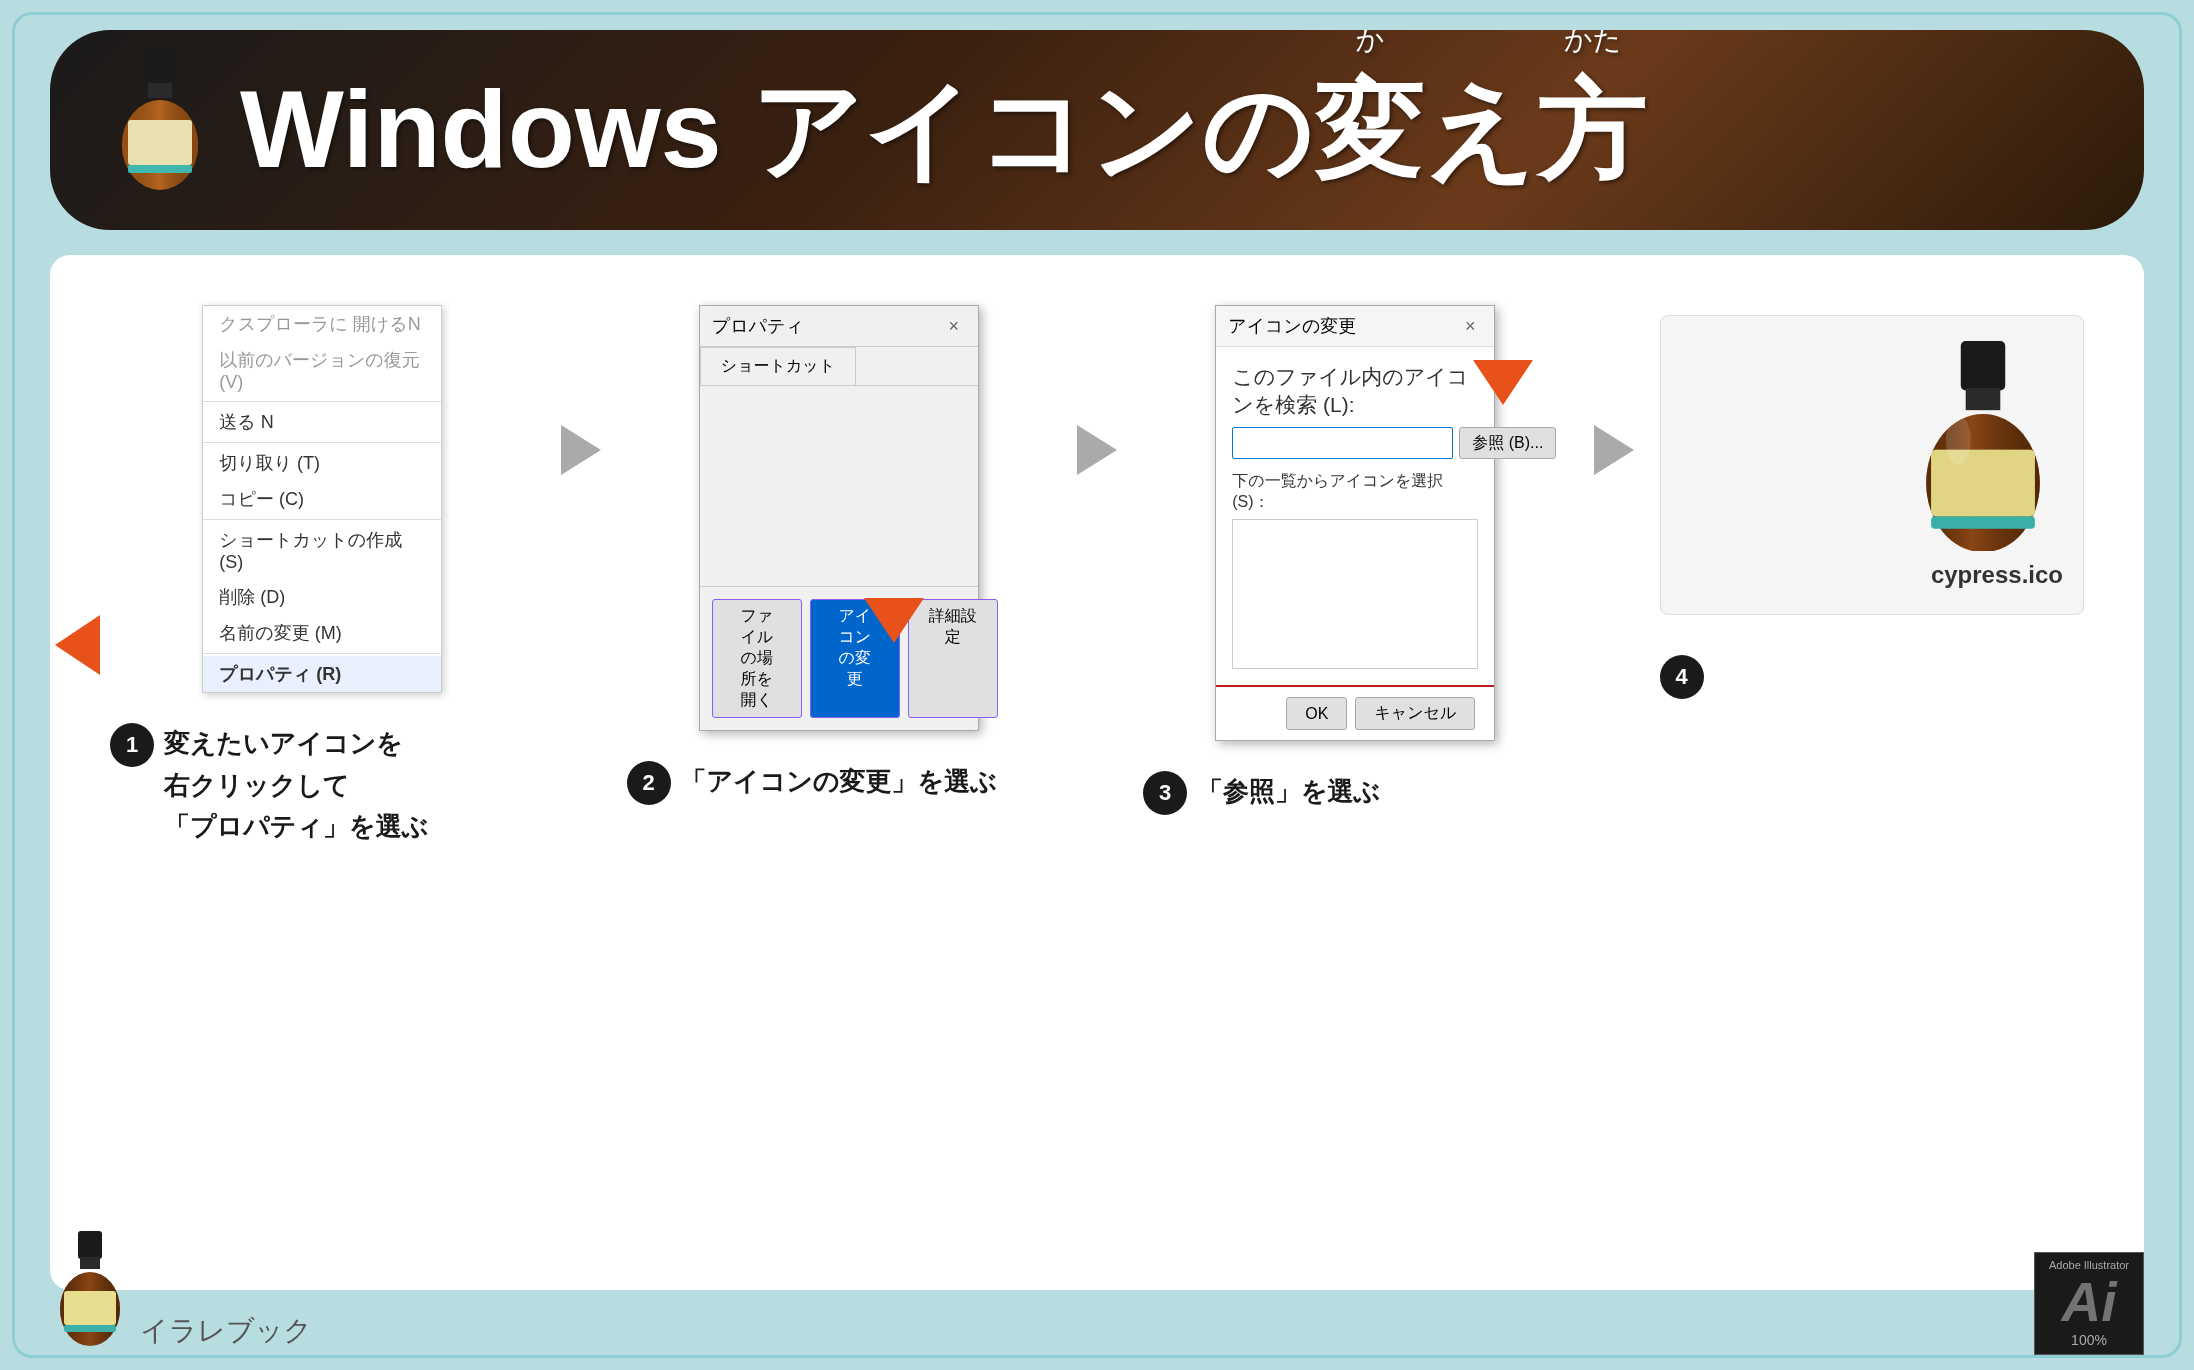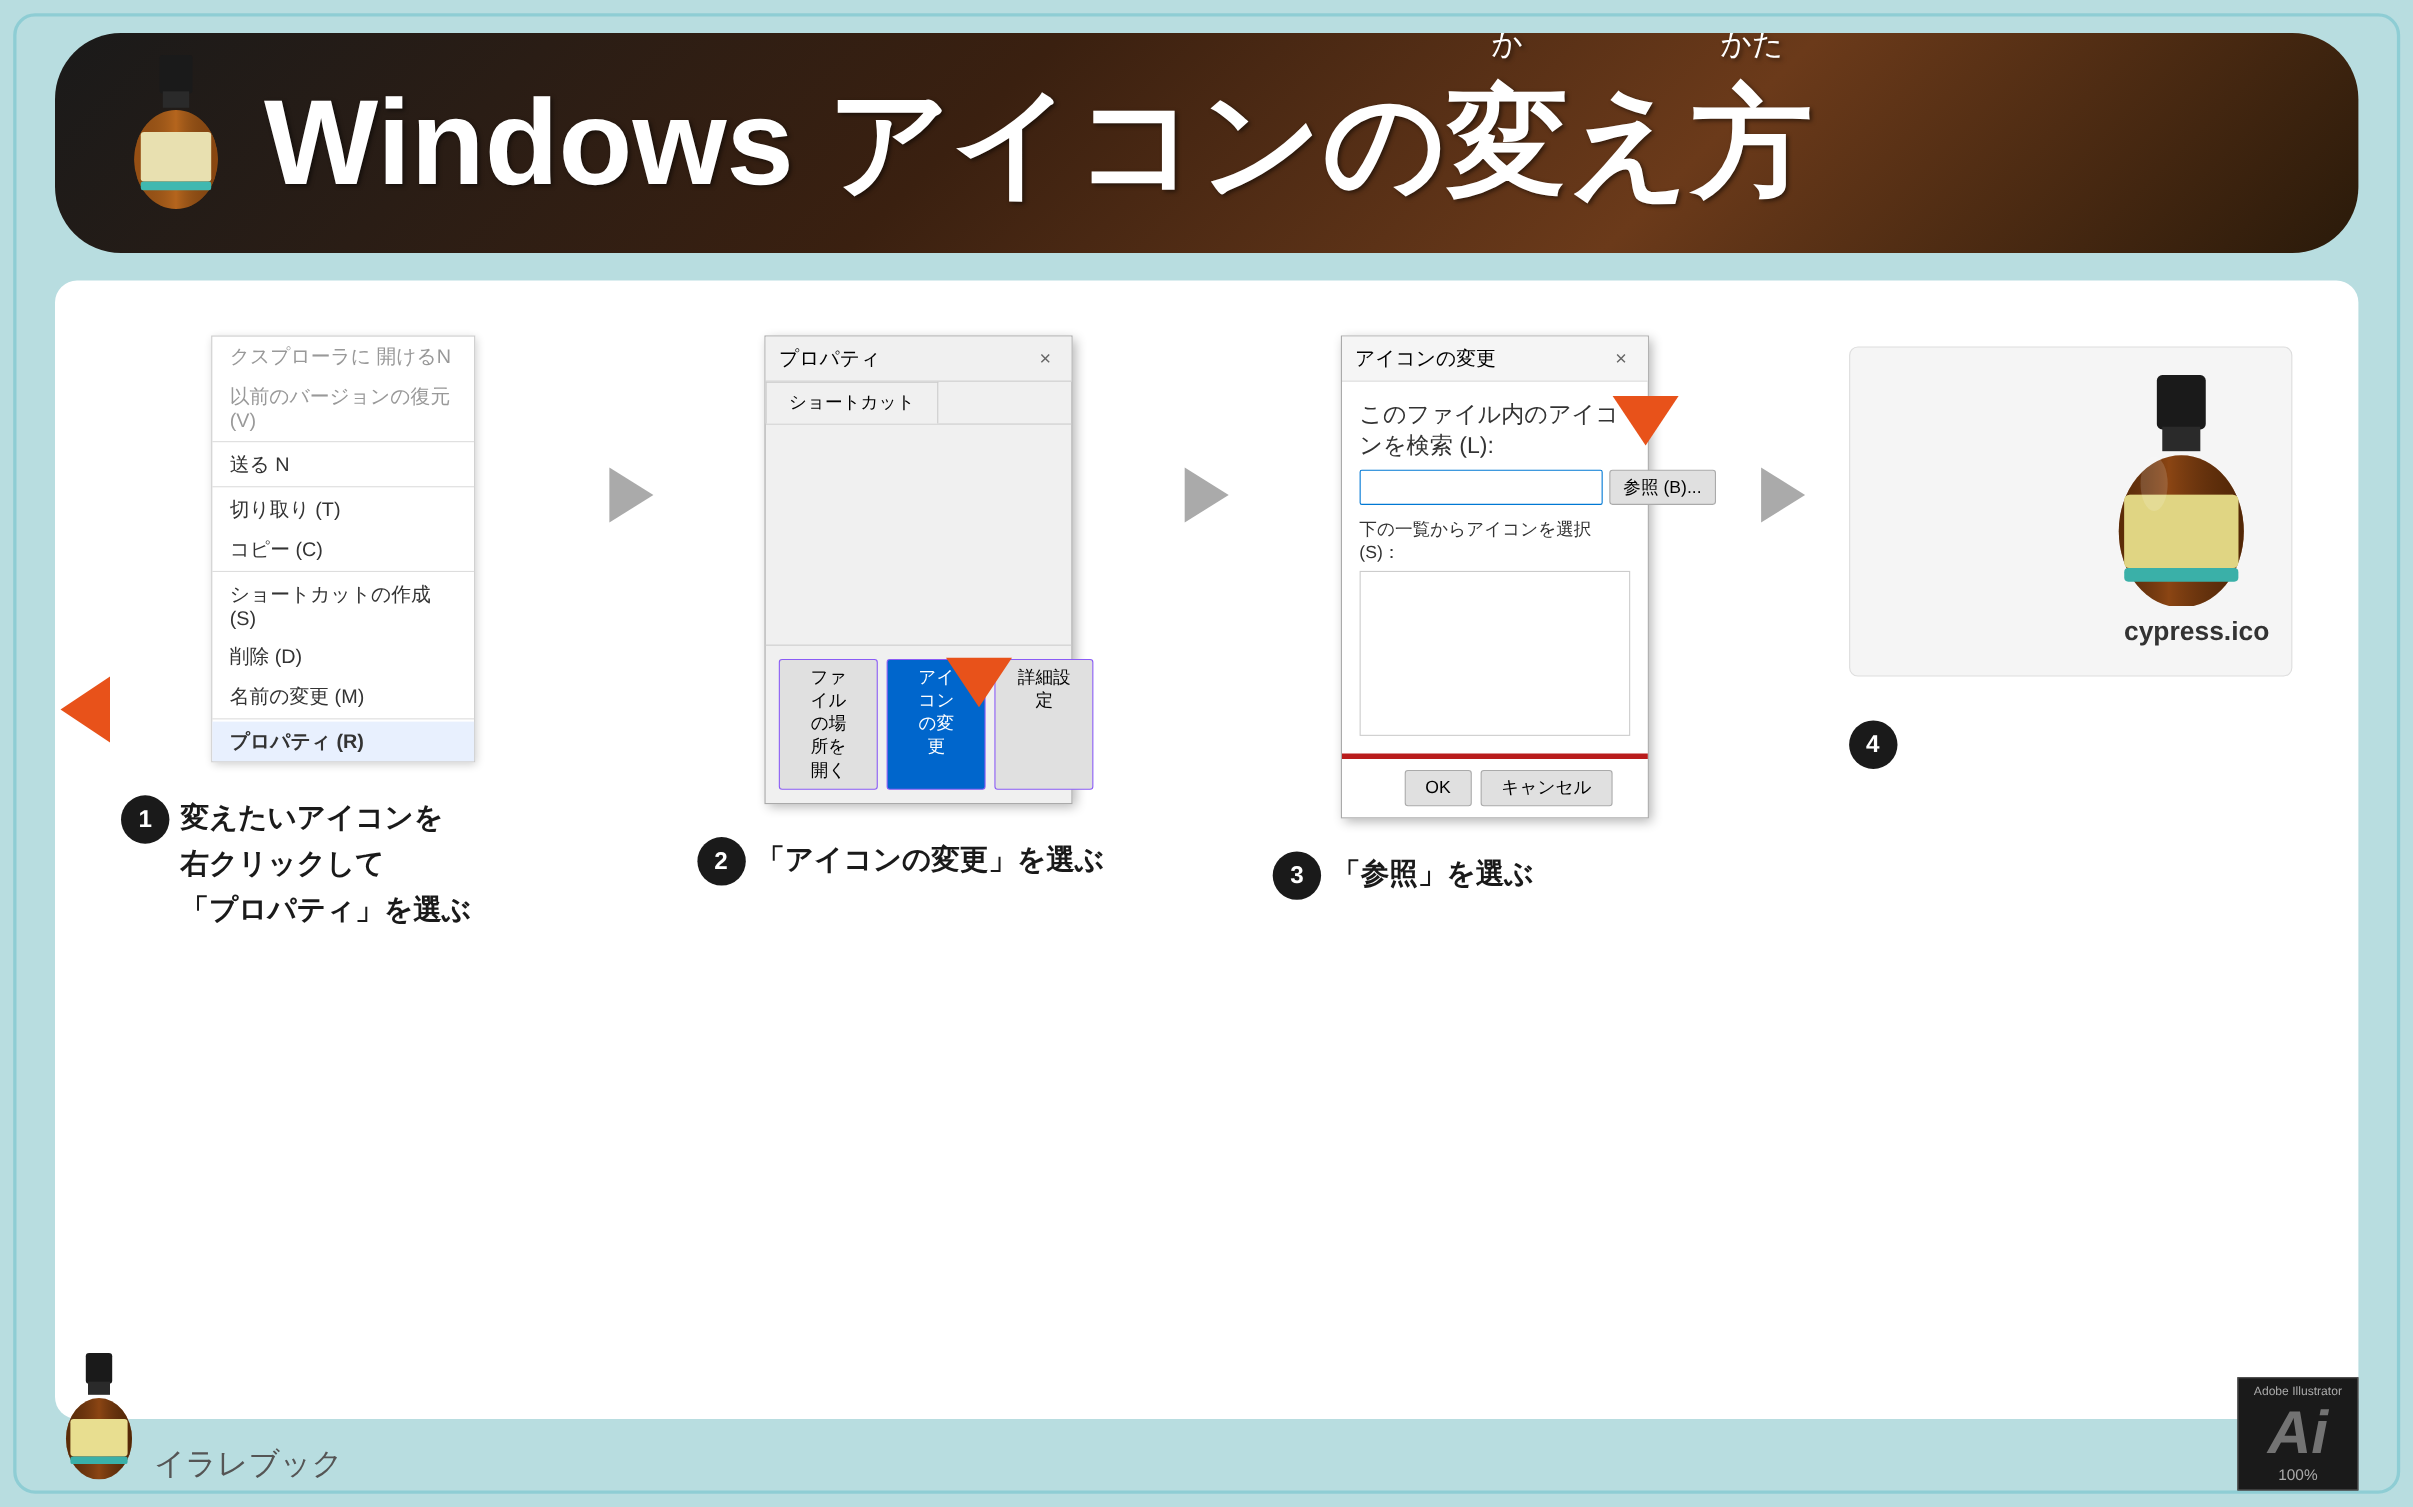--- a/index.html
+++ b/index.html
@@ -79,21 +79,21 @@
       top: 255px;
       left: 50px;
       right: 50px;
       bottom: 80px;
       background: white;
       border-radius: 20px;
       padding: 50px 60px;
       display: flex;
       flex-direction: row;
       align-items: flex-start;
-      gap: 30px;
+      gap: 16px;
     }
 
     
     .step-container {
       flex: 1;
       display: flex;
       flex-direction: column;
       align-items: center;
       position: relative;
     }
@@ -350,22 +350,22 @@
       width: 100%;
       height: 150px;
       border: 1px solid #ccc;
       background: white;
     }
 
     .ci-footer {
       display: flex;
       justify-content: flex-end;
       gap: 8px;
-      padding: 10px 32px;
-      border-top: 5px solid #b91c1c;
+      padding: 10px 19px;
+      border-top: 2px solid #b91c1c;
     }
 
     .ci-btn {
       padding: 5px 18px;
       font-size: 16px;
       background: #e0e0e0;
       border: 1px solid #aaa;
       border-radius: 3px;
       cursor: pointer;
     }

